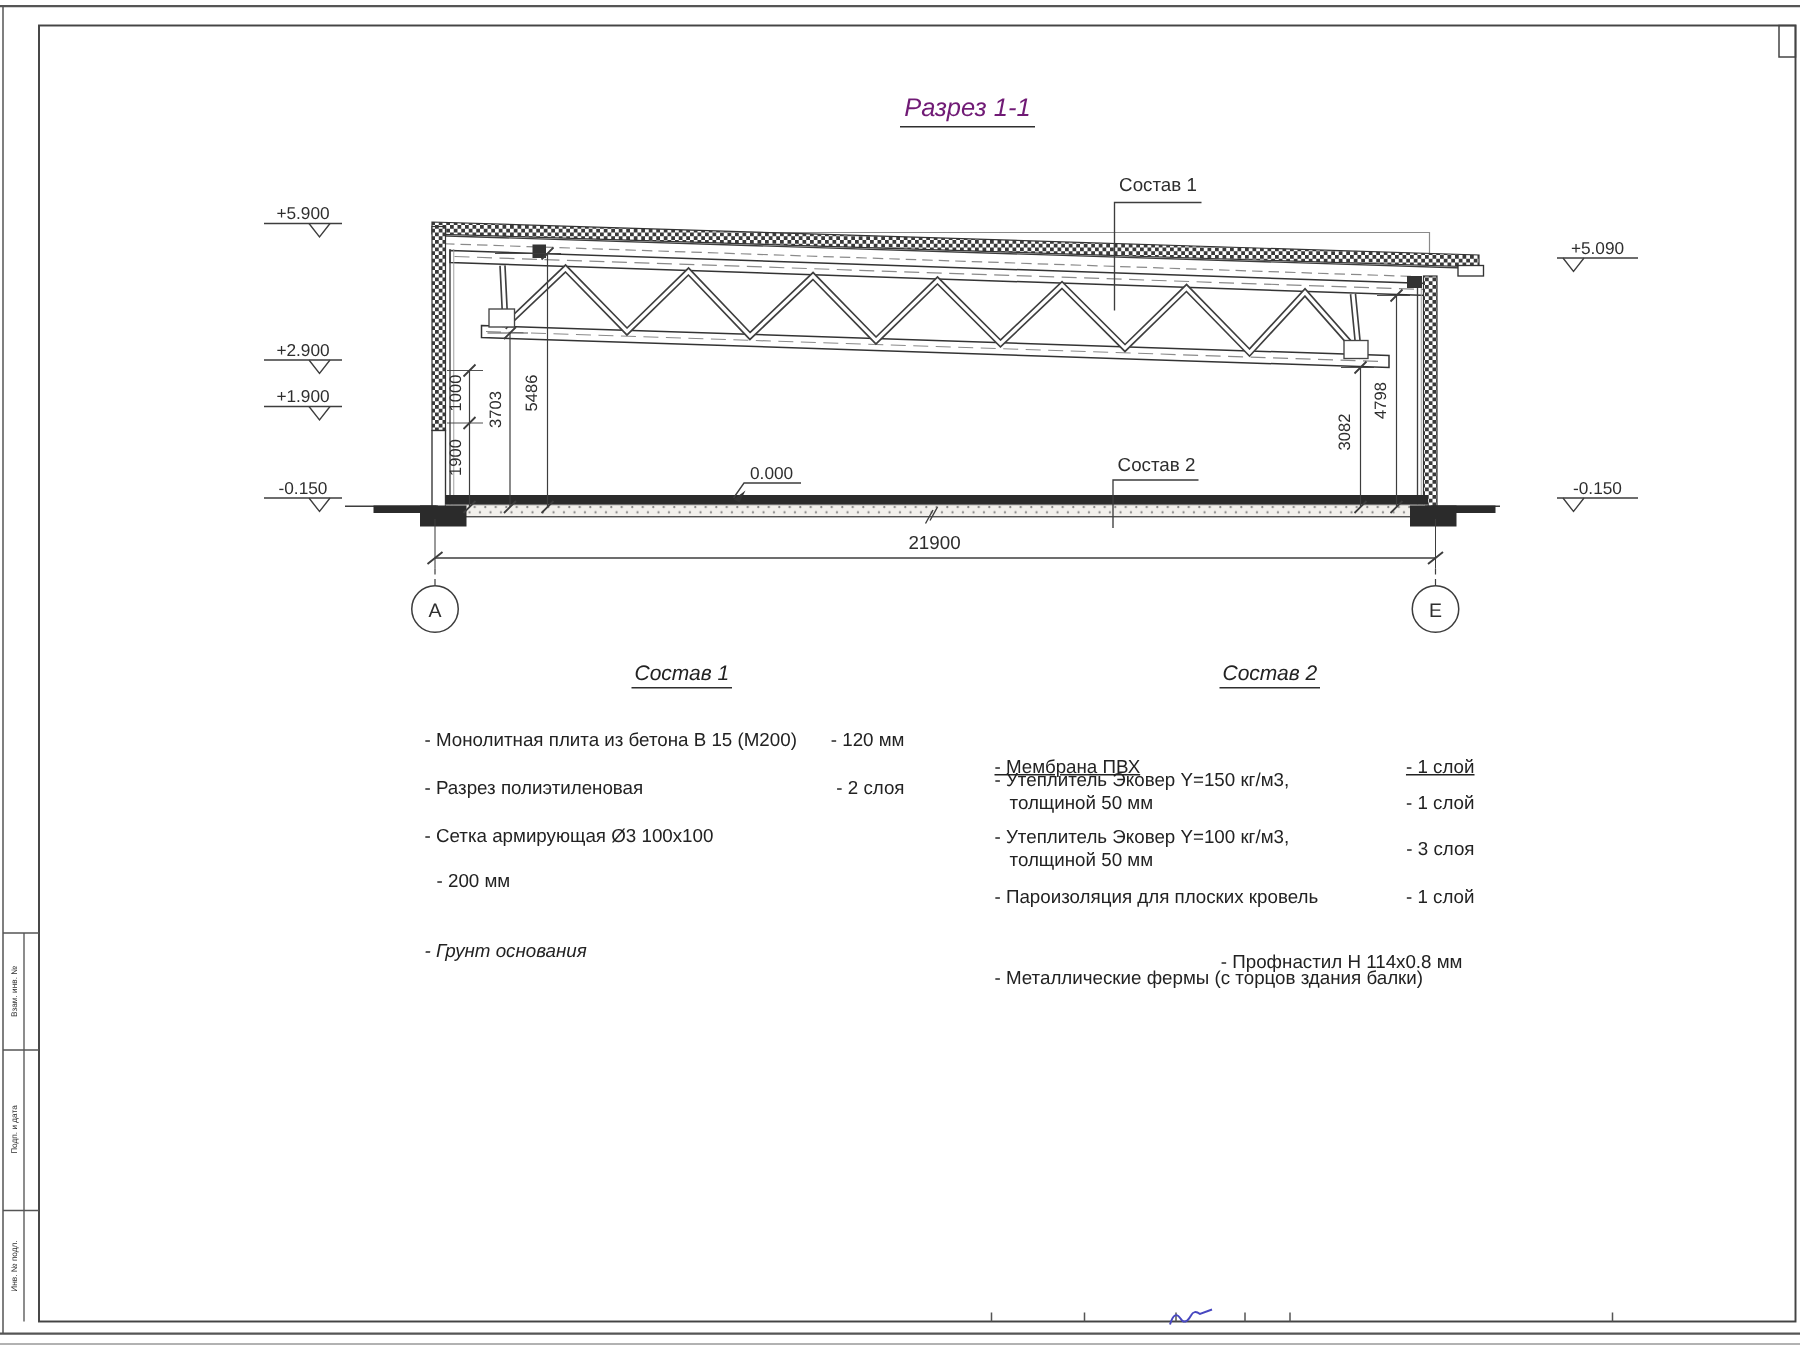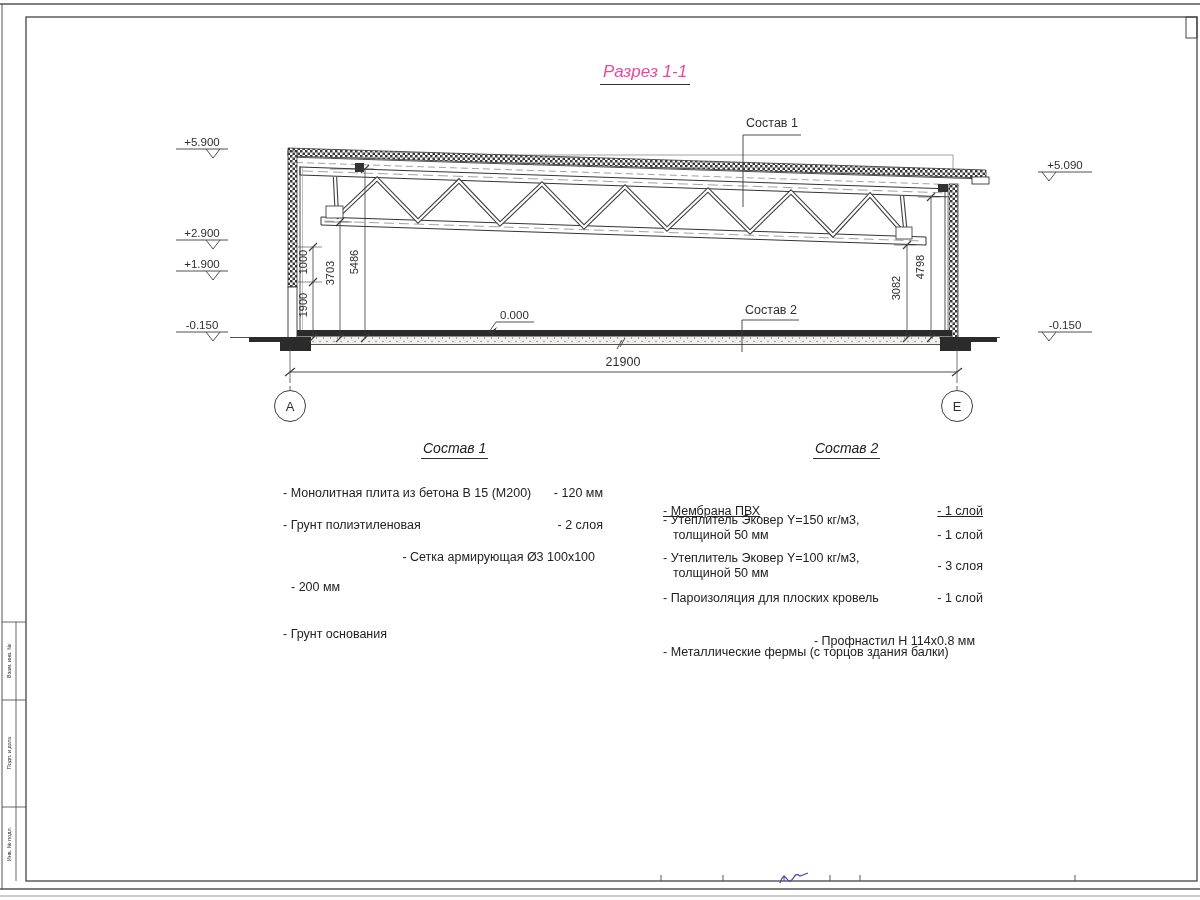--- a/index.html
+++ b/index.html
@@ -3,21 +3,21 @@
 <meta charset="utf-8">
 <style>
   html,body{margin:0;padding:0;background:#e8e8e8;}
   #sheet{
     position:relative;width:1200px;height:900px;background:#ffffff;
     font-family:"Liberation Sans",sans-serif;color:#2e2e2e;overflow:hidden;
   }
   #drawing-svg{position:absolute;left:0;top:0;}
   .abs{position:absolute;}
   .title{
-    font-style:italic;font-size:17px;color:#ec4899;
+    font-style:italic;font-size:17px;color:#701a75;
     border-bottom:1.4px solid #2f2f2f;padding:0 3px 2px;display:inline-block;
   }
   .comp-list{position:absolute;width:320px;font-size:12.5px;color:#222;}
   .comp-header{
     position:absolute;top:0;font-style:italic;font-size:14px;
     border-bottom:1.3px solid #2f2f2f;padding:0 2px 2px;white-space:nowrap;
   }
   .comp-row{
     position:absolute;left:0;right:0;display:flex;
     justify-content:space-between;align-items:flex-end;
@@ -215,31 +215,31 @@
     <span class="title">Разрез 1-1</span>
   </div>
 
   <div class="comp-list" style="left:283px;top:440px;">
     <div class="comp-header" style="left:138px;">Состав 1</div>
     <div class="comp-row" style="top:46px;gap:12px;">
       <div class="comp-name">- Монолитная плита из бетона В 15 (М200)</div>
       <div class="comp-value">- 120 мм</div>
     </div>
     <div class="comp-row" style="top:78px;">
-      <div class="comp-name">- Грунт полиэтиленовая</div>
+      <div class="comp-name">- Разрез полиэтиленовая</div>
       <div class="comp-value">- 2 слоя</div>
     </div>
-    <div class="comp-row" style="top:110px;justify-content:flex-end;">
+    <div class="comp-row" style="top:110px;">
       <div class="comp-name">- Сетка армирующая Ø3 100x100</div>
       <div class="comp-value"></div>
     </div>
     <div class="comp-row" style="top:140px;">
       <div class="comp-value">- 200 мм</div>
     </div>
-    <div class="comp-row" style="top:187px;">
+    <div class="comp-row" style="top:187px;font-style:italic;">
       <div class="comp-name">- Грунт основания</div>
       <div class="comp-value"></div>
     </div>
   </div>
 
   <div class="comp-list" style="left:663px;top:440px;">
     <div class="comp-header" style="left:150px;">Состав 2</div>
     <div class="comp-row" style="top:64px;text-decoration:underline;">
       <div class="comp-name">- Мембрана ПВХ</div>
       <div class="comp-value">- 1 слой</div>

